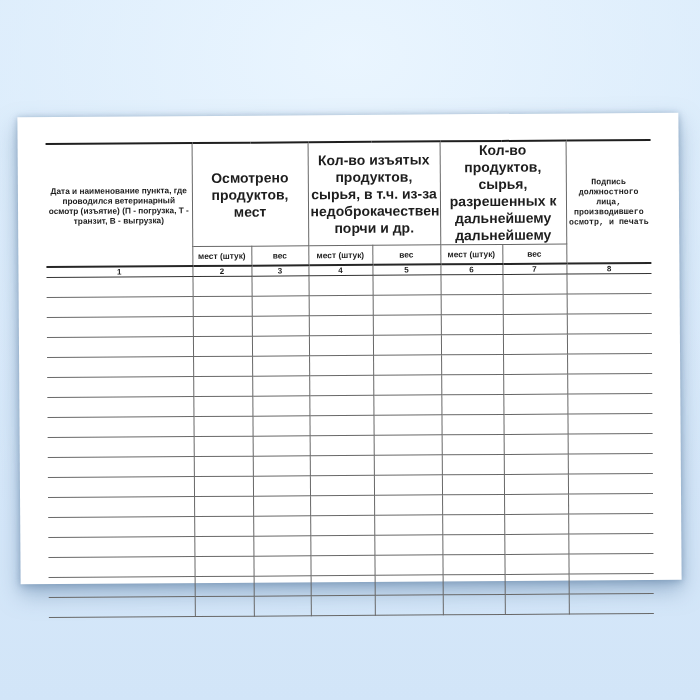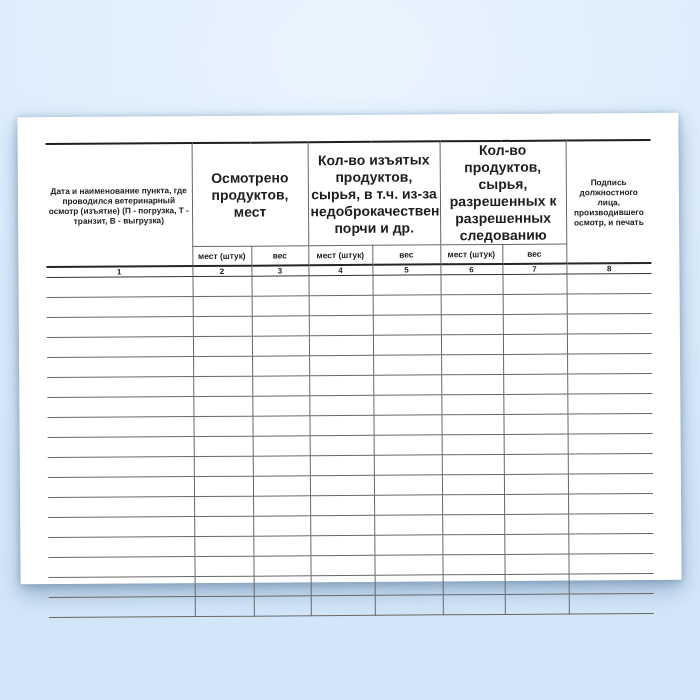--- a/index.html
+++ b/index.html
@@ -68,21 +68,21 @@
     height: 9px;
     font-size: 8px;
     line-height: 8px;
     border-top: 2px solid #262626;
     border-bottom: 1.5px solid #333333;
   }
   .form-table tbody td {
     height: 19px;
   }
   .no-l { border-left: none !important; }
-  .no-r { border-right: none !important; }
+  .no-r { border-right: none !important; font-family: Liberation Mono, monospace; }
 </style>
 </head>
 <body>
 
 <div class="scene">
   <div class="paper">
     <table class="form-table">
       <colgroup>
         <col style="width:146px">
         <col style="width:59px">
@@ -91,21 +91,21 @@
         <col style="width:68px">
         <col style="width:62px">
         <col style="width:64px">
         <col style="width:85px">
       </colgroup>
       <thead>
         <tr class="row-group">
           <th rowspan="2" class="no-l span-rows">Дата и наименование пункта, где проводился ветеринарный осмотр (изъятие) (П - погрузка, Т - транзит, В - выгрузка)</th>
           <th colspan="2">Осмотрено продуктов, мест</th>
           <th colspan="2">Кол-во изъятых продуктов, сырья, в т.ч. из-за недоброкачественности, порчи и др.</th>
-          <th colspan="2">Кол-во продуктов, сырья, разрешенных к разрешенных следованию</th>
+          <th colspan="2">Кол-во продуктов, сырья, разрешенных к дальнейшему дальнейшему</th>
           <th rowspan="2" class="no-r span-rows">Подпись должностного лица, производившего осмотр, и печать</th>
         </tr>
         <tr class="row-sub">
           <th>мест (штук)</th>
           <th>вес</th>
           <th>мест (штук)</th>
           <th>вес</th>
           <th>мест (штук)</th>
           <th>вес</th>
         </tr>

